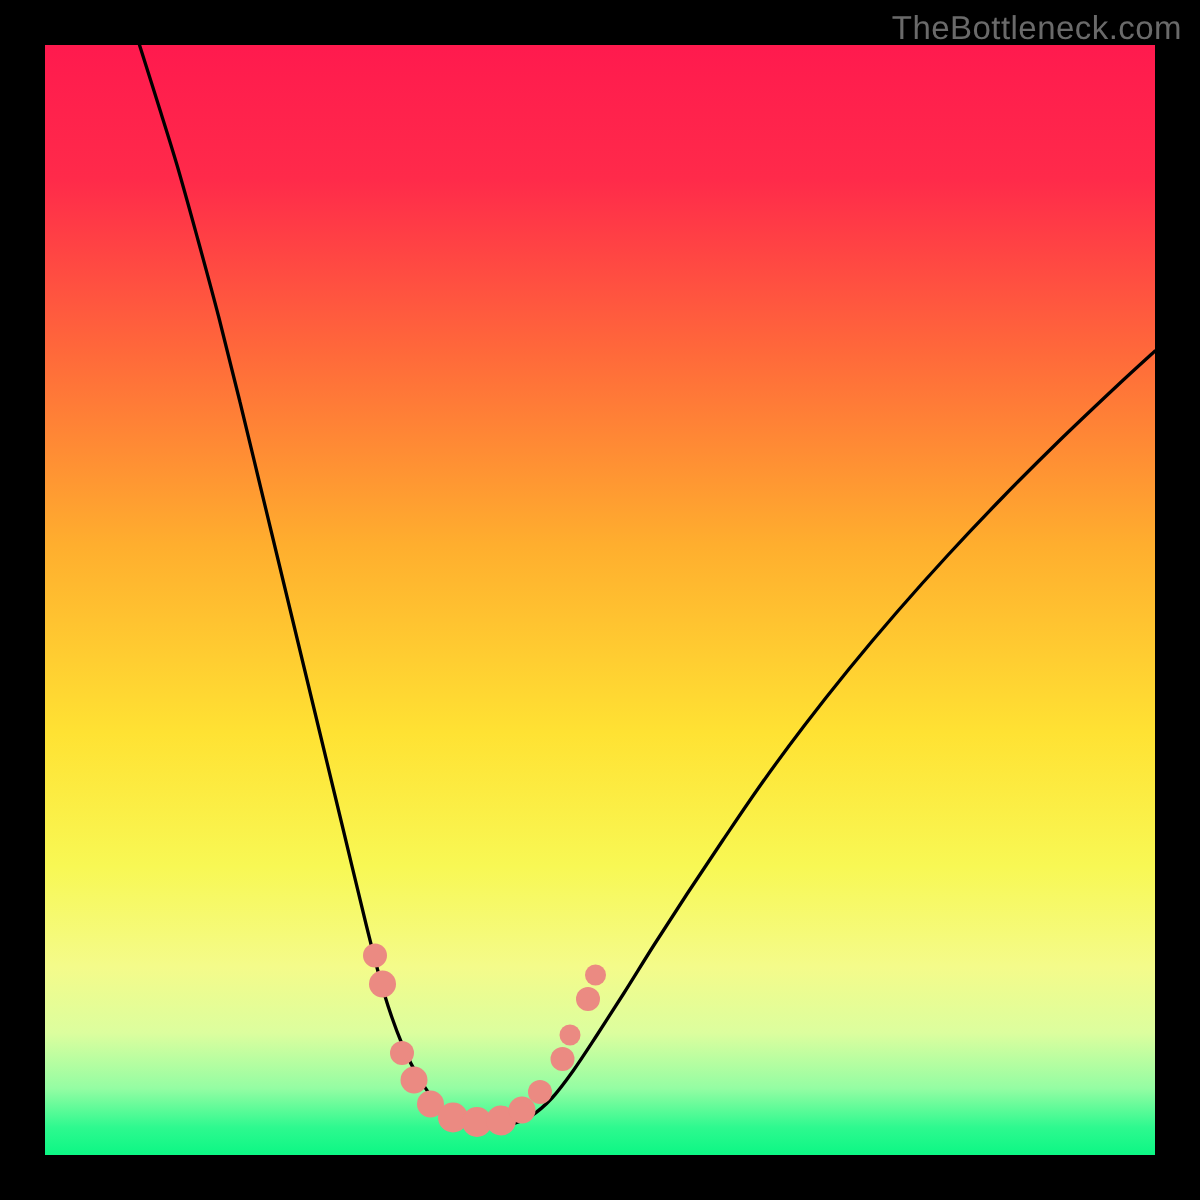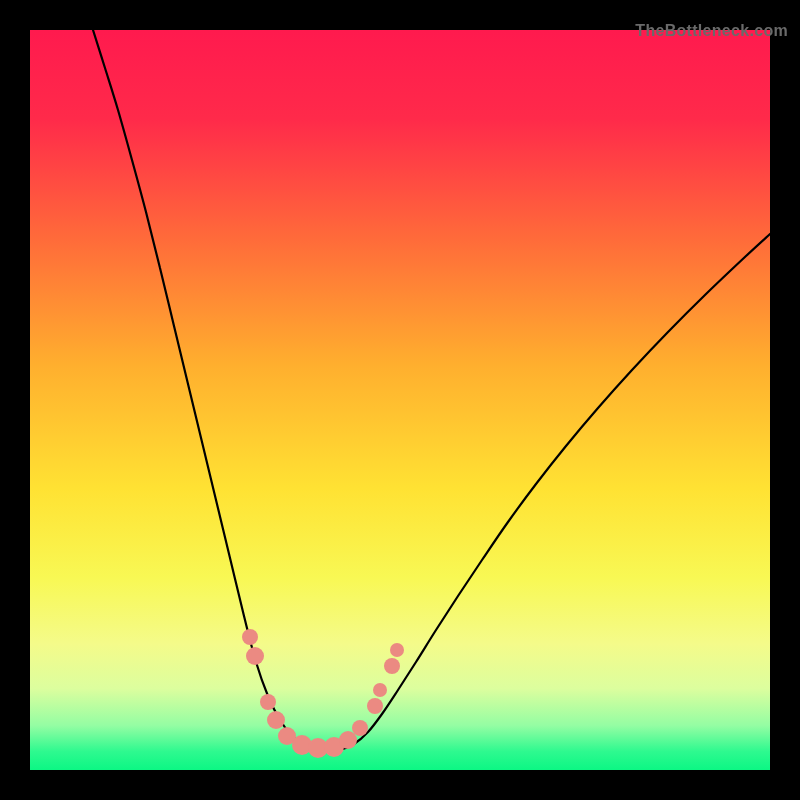--- a/index.html
+++ b/index.html
@@ -21,24 +21,23 @@
   }
   .gradient {
     position: absolute;
     inset: 0;
   }
   .watermark {
     position: absolute;
     top: 6px;
     right: 12px;
     color: #6a6a6a;
-    font-size: 16px;
-    font-weight: 700;
+    font-size: 22px;
+    font-weight: 400;
     letter-spacing: 0.3px;
-    margin-top: 16px;
   }
   svg.curves {
     position: absolute;
     inset: 0;
   }
 </style>
 </head>
 <body>
 
 <div class="frame">

